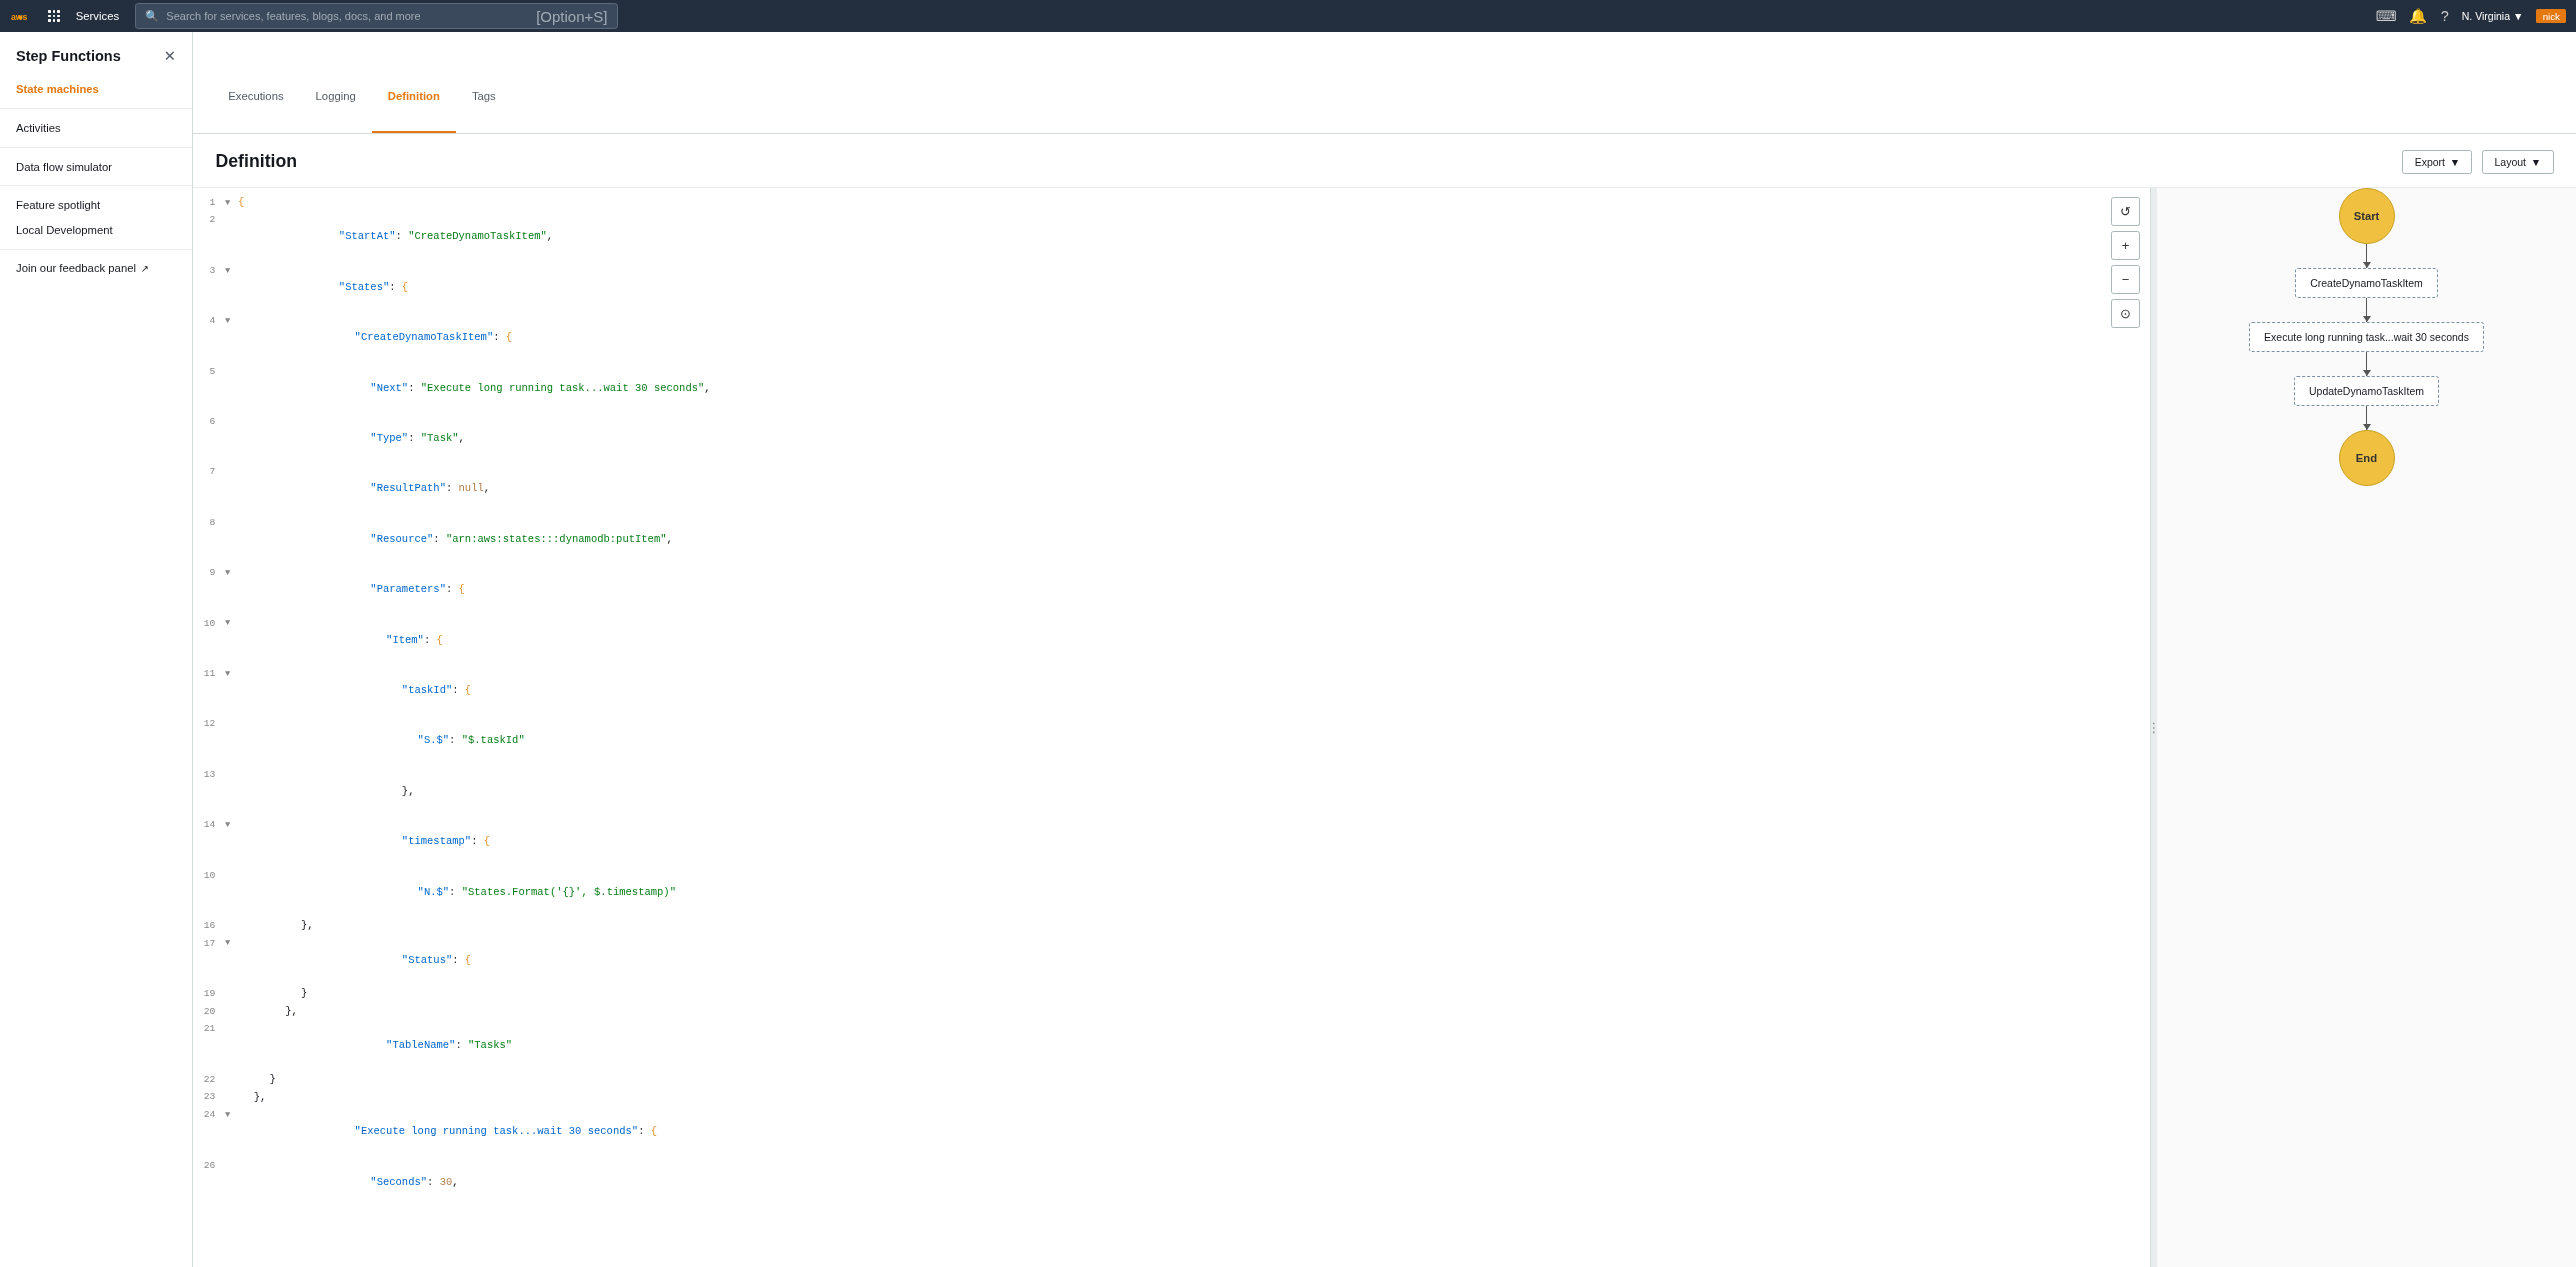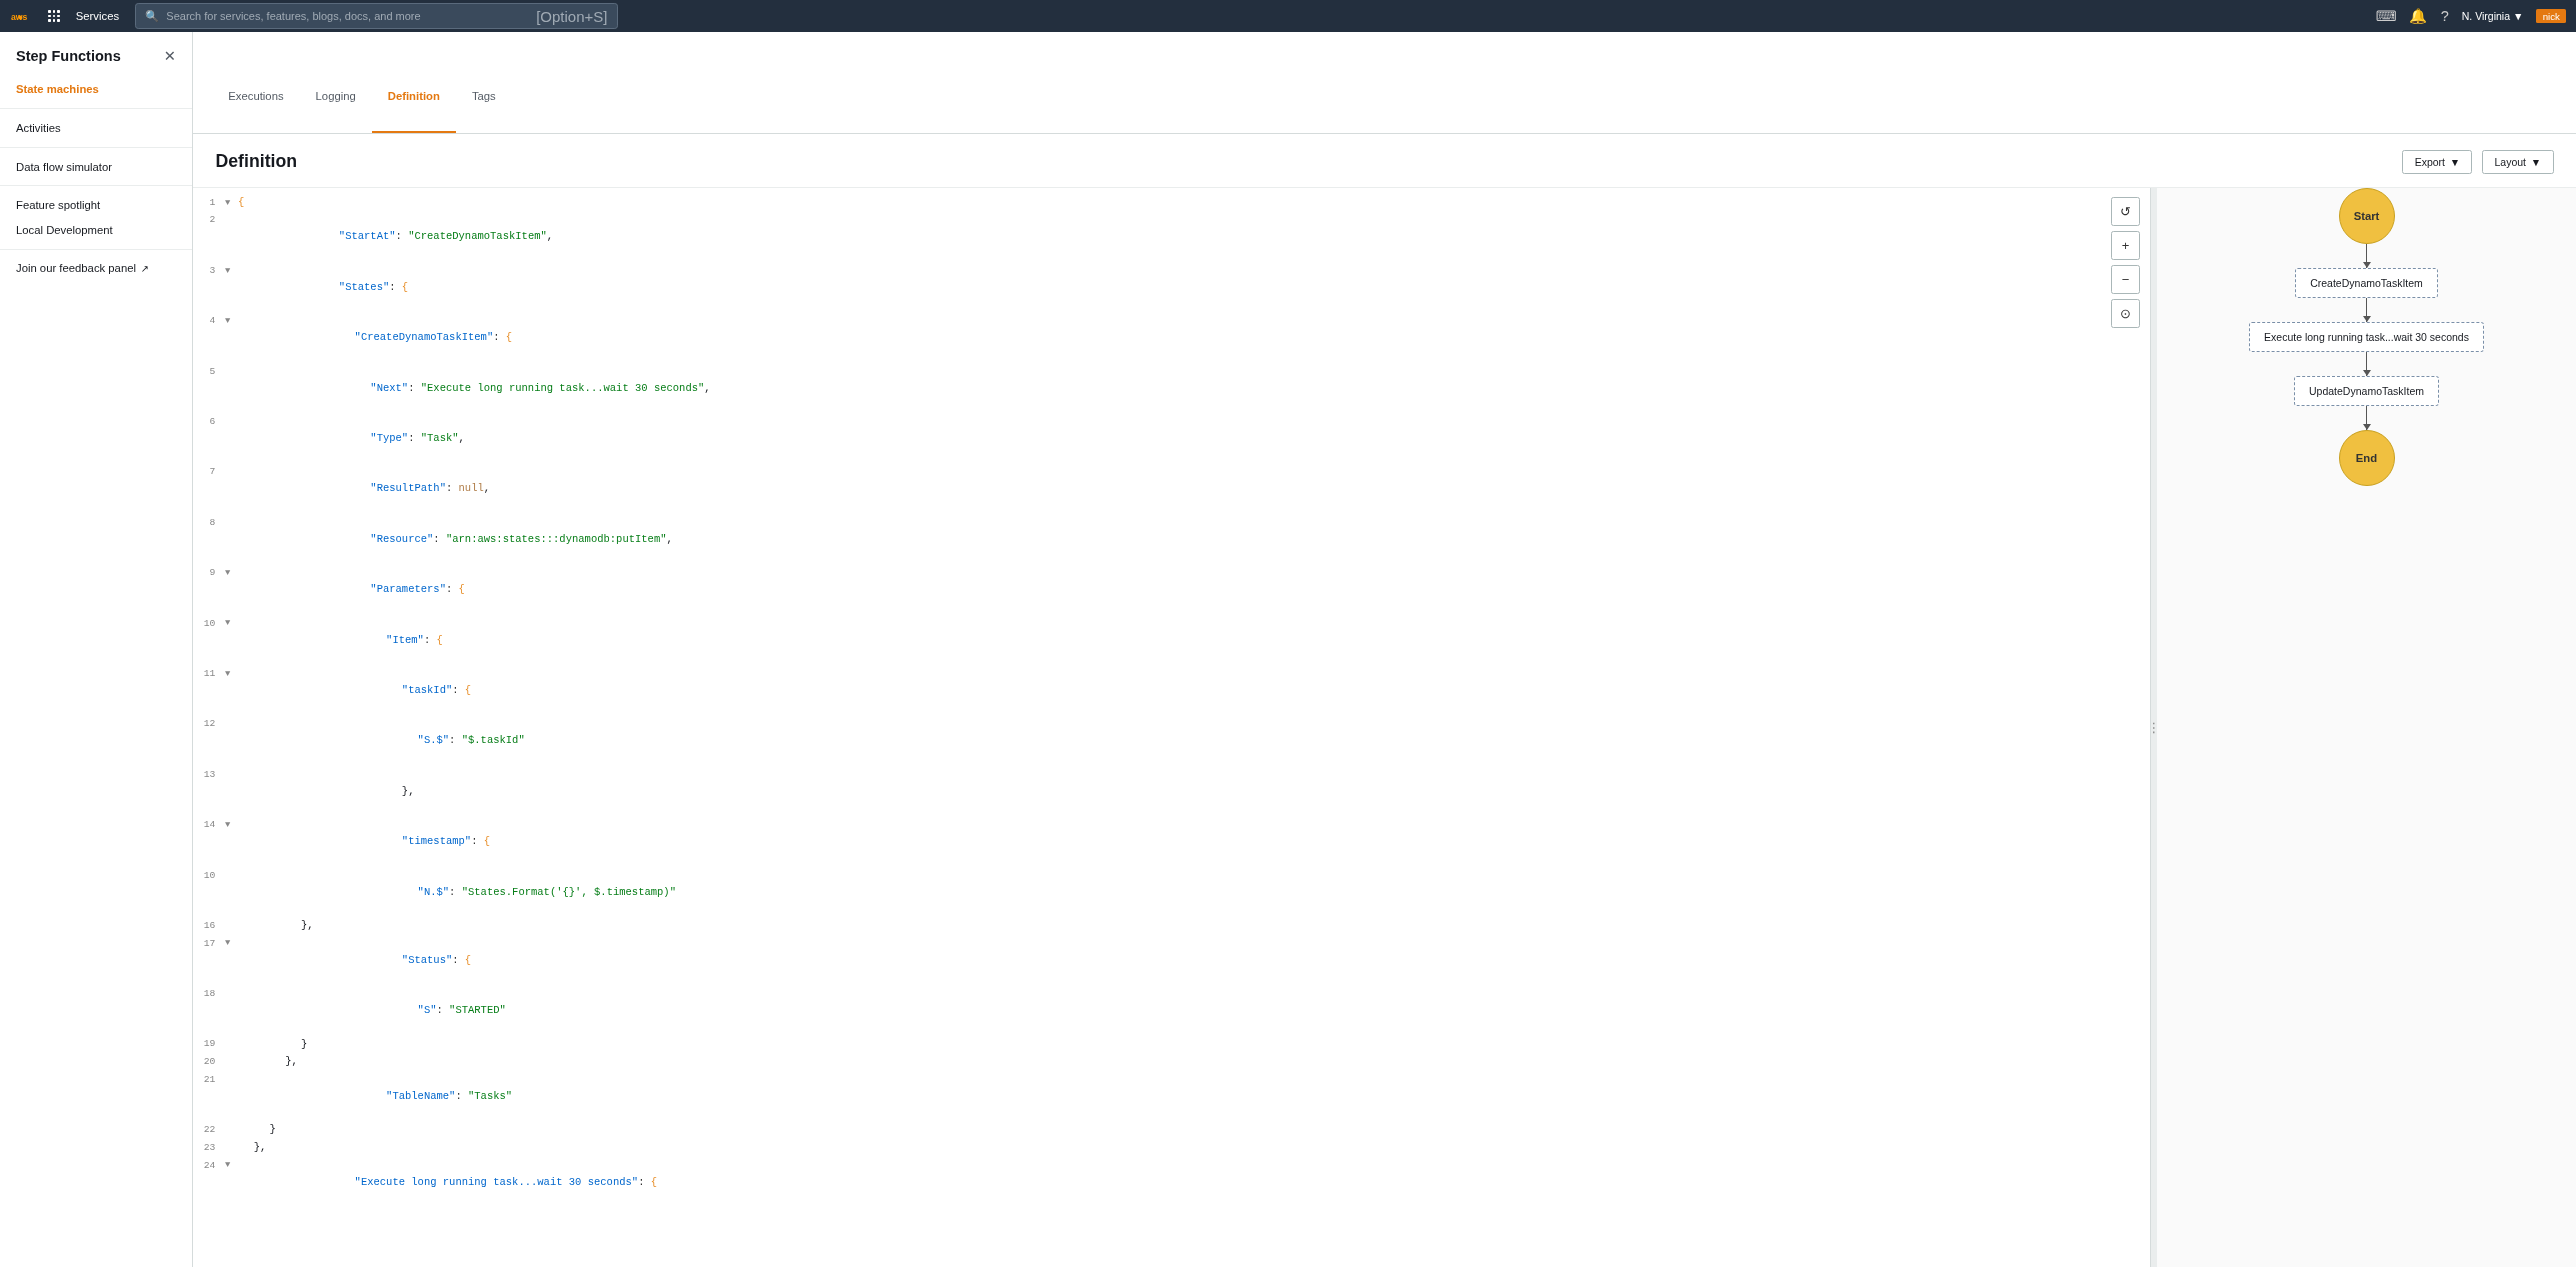--- a/index.html
+++ b/index.html
@@ -389,27 +389,20 @@
             </div>
 
             <div class="code-line">
               <span class="line-number">17</span>
               <span class="fold-arrow">▼</span>
               <span class="line-content" style="padding-left:6em;">
                 <span class="c-key">"Status"</span><span class="c-colon">: </span><span class="c-brace">{</span>
               </span>
             </div>
 
-            <div class="code-line">
-              <span class="line-number">18</span>
-              <span class="fold-arrow"></span>
-              <span class="line-content" style="padding-left:7.5em;">
-                <span class="c-key">"S"</span><span class="c-colon">: </span><span class="c-string">"STARTED"</span>
-              </span>
-            </div>
 
             <div class="code-line">
               <span class="line-number">19</span>
               <span class="fold-arrow"></span>
               <span class="line-content" style="padding-left:6em;"><span>}</span></span>
             </div>
 
             <div class="code-line">
               <span class="line-number">20</span>
               <span class="fold-arrow"></span>
@@ -438,20 +431,27 @@
 
             <div class="code-line">
               <span class="line-number">24</span>
               <span class="fold-arrow">▼</span>
               <span class="line-content" style="padding-left:1.5em;">
                 <span class="c-key">"Execute long running task...wait 30 seconds"</span><span class="c-colon">: </span><span class="c-brace">{</span>
               </span>
             </div>
 
 
+            <div class="code-line">
+              <span class="line-number">26</span>
+              <span class="fold-arrow"></span>
+              <span class="line-content" style="padding-left:3em;">
+                <span class="c-key">"Seconds"</span><span class="c-colon">: </span><span style="color:#b07d48;">30</span><span>,</span>
+              </span>
+            </div>
           </div>
         </div>
 
         <div style="width:6.4px;background:#eaeded;cursor:col-resize;display:flex;align-items:center;justify-content:center;">
           <span style="color:#888;font-size:13px;user-select:none;">⋮</span>
         </div>
 
         <div class="diagram-panel">
           <div class="diagram-canvas">
             <div class="state-machine-diagram">

